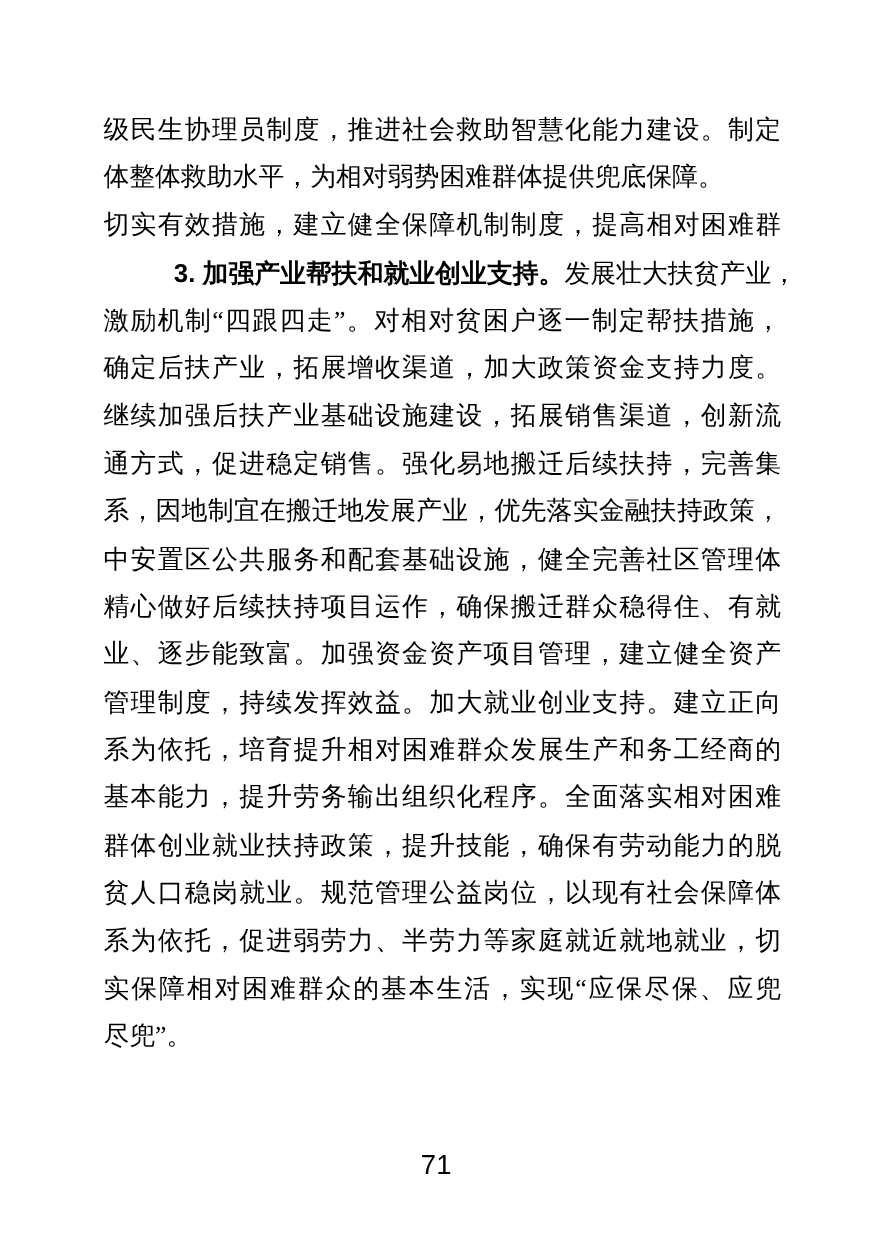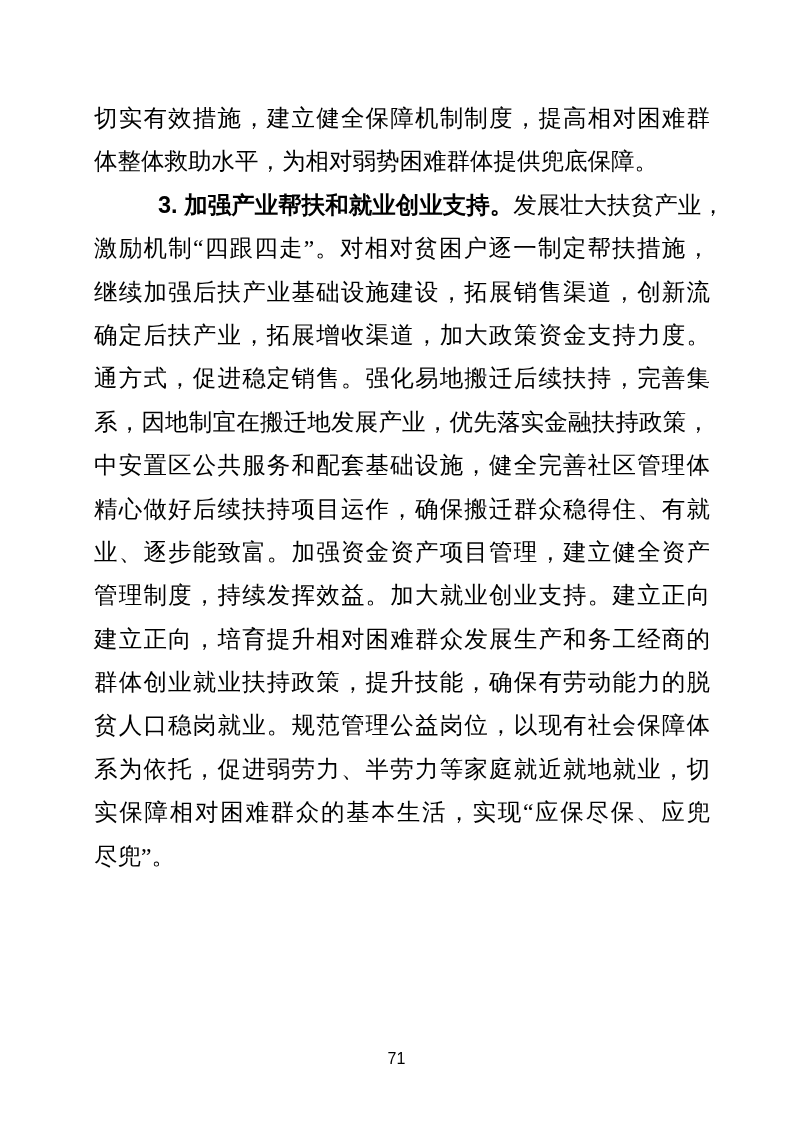--- a/index.html
+++ b/index.html
@@ -46,47 +46,49 @@
     font-family: "Liberation Sans", sans-serif;
     font-weight: 700;
     margin-left: 36px;
   }
   .page-number {
     position: absolute;
     top: 1047px;
     left: 0;
     width: 100%;
     text-align: center;
-    font-size: 16px;
+    font-size: 25px;
     line-height: 24px;
     font-family: "Liberation Sans", sans-serif;
     color: #000000;
   }
 </style>
 </head>
 <body>
 
 <div class="page">
   <div class="body-text">
       <div class="paragraph">
+        <div class="line"><span>级民生协理员制度，推进社会救助智慧化能力建设。制定</span></div>
+        <div class="line last"><span>体整体救助水平，为相对弱势困难群体提供兜底保障。</span></div>
         <div class="line"><span>切实有效措施，建立健全保障机制制度，提高相对困难群</span></div>
-        <div class="line last"><span>体整体救助水平，为相对弱势困难群体提供兜底保障。</span></div>
       </div>
       <div class="paragraph">
         <div class="line indent"><span class="lead">3. 加强产业帮扶和就业创业支持。</span><span>发展壮大扶贫产业，</span></div>
         <div class="line"><span>激励机制“四跟四走”。对相对贫困户逐一制定帮扶措施，</span></div>
+        <div class="line"><span>确定后扶产业，拓展增收渠道，加大政策资金支持力度。</span></div>
         <div class="line"><span>继续加强后扶产业基础设施建设，拓展销售渠道，创新流</span></div>
-        <div class="line"><span>确定后扶产业，拓展增收渠道，加大政策资金支持力度。</span></div>
         <div class="line"><span>通方式，促进稳定销售。强化易地搬迁后续扶持，完善集</span></div>
         <div class="line"><span>系，因地制宜在搬迁地发展产业，优先落实金融扶持政策，</span></div>
         <div class="line"><span>中安置区公共服务和配套基础设施，健全完善社区管理体</span></div>
         <div class="line"><span>精心做好后续扶持项目运作，确保搬迁群众稳得住、有就</span></div>
         <div class="line"><span>业、逐步能致富。加强资金资产项目管理，建立健全资产</span></div>
         <div class="line"><span>管理制度，持续发挥效益。加大就业创业支持。建立正向</span></div>
-        <div class="line"><span>建立正向，培育提升相对困难群众发展生产和务工经商的</span></div>
+        <div class="line"><span>系为依托，培育提升相对困难群众发展生产和务工经商的</span></div>
+        <div class="line"><span>基本能力，提升劳务输出组织化程序。全面落实相对困难</span></div>
         <div class="line"><span>群体创业就业扶持政策，提升技能，确保有劳动能力的脱</span></div>
         <div class="line"><span>贫人口稳岗就业。规范管理公益岗位，以现有社会保障体</span></div>
         <div class="line"><span>系为依托，促进弱劳力、半劳力等家庭就近就地就业，切</span></div>
         <div class="line"><span>实保障相对困难群众的基本生活，实现“应保尽保、应兜</span></div>
         <div class="line last"><span>尽兜”。</span></div>
       </div>
     </div>
   <div class="page-number">71</div>
 </div>
 

